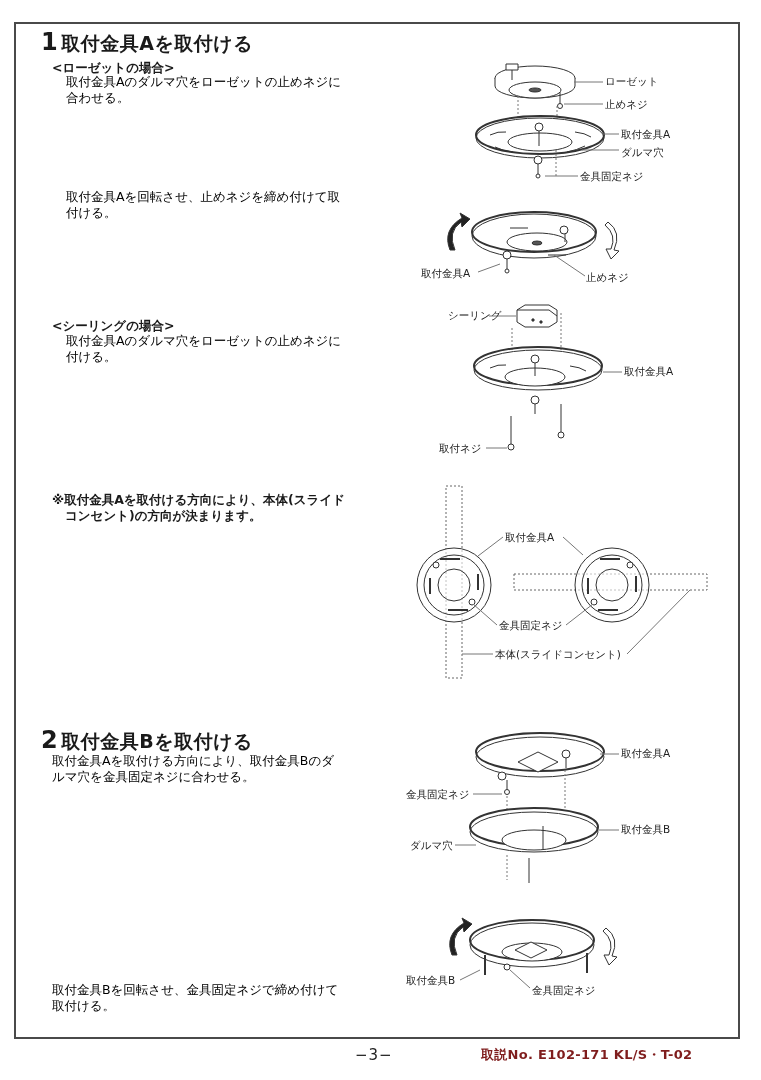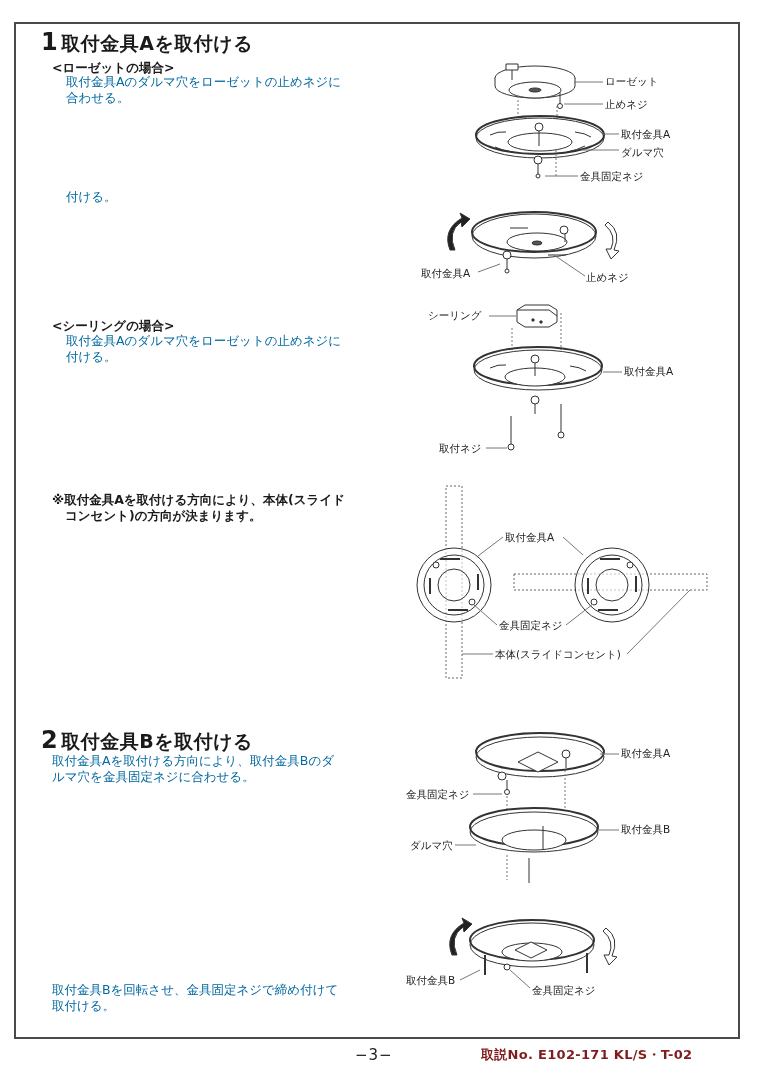--- a/index.html
+++ b/index.html
@@ -4,21 +4,21 @@
 <style>
   html, body { margin:0; padding:0; background:#ffffff; }
   body { width:761px; height:1080px; position:relative; overflow:hidden;
          font-family:"DejaVu Sans", "Liberation Sans", sans-serif; color:#2a2a2a; }
   .frame { position:absolute; left:14px; top:22px; width:726px; height:1017px;
            border:2px solid #4a4a4a; box-sizing:border-box; }
   .abs { position:absolute; }
   .h1 { font-weight:bold; font-size:19px; color:#1a1a1a; letter-spacing:0.5px; white-space:nowrap;margin-left:8px; }
   .h1 .num { font-size:24px; font-weight:900; margin-right:3px; }
   .sub { font-weight:bold; font-size:12.5px; color:#1a1a1a; white-space:nowrap; }
-  .body { font-size:12.5px; line-height:16px; color:#0369a1; }
+  .body { font-size:12.5px; line-height:16px; color:#000000; }
   .note { font-weight:bold; font-size:12.5px; line-height:16px; color:#1a1a1a; }
   .lbl { position:absolute; font-size:10.5px; color:#222; white-space:nowrap; }
   .footer-page { position:absolute; left:355px; top:1046px; font-size:15px; color:#222; letter-spacing:1px; }
   .footer-doc { position:absolute; left:481px; top:1046px; font-size:13px; color:#7f1d1d; font-weight:bold; white-space:nowrap; letter-spacing:0.3px; }
   svg { position:absolute; overflow:visible; }
   svg * { vector-effect:non-scaling-stroke; }
 </style>
 </head>
 <body>
 
@@ -27,20 +27,21 @@
 <div class="abs h1" style="left:33px;top:28px;">
   <span class="num">1</span><span>取付金具Aを取付ける</span>
 </div>
 
 <div class="abs sub" style="left:52px;top:60px;">&lt;ローゼットの場合&gt;</div>
 <div class="abs body" style="left:66px;top:74px;">
   <div>取付金具Aのダルマ穴をローゼットの止めネジに</div>
   <div>合わせる。</div>
 </div>
 <div class="abs body" style="left:66px;top:189px;">
+  <div>取付金具Aを回転させ、止めネジを締め付けて取</div>
   <div>付ける。</div>
 </div>
 
 <svg style="left:0;top:0;" width="761" height="1080">
   <g fill="#fff" stroke="#333" stroke-width="1">
 
     <ellipse cx="535" cy="78" rx="40" ry="12"></ellipse>
     <path d="M495 78 v8 a40 12 0 0 0 80 0 v-8"></path>
     <ellipse cx="535" cy="90" rx="26" ry="8"></ellipse>
     <ellipse cx="535" cy="90" rx="6" ry="2" fill="#555"></ellipse>
@@ -128,21 +129,21 @@
     <circle cx="535" cy="400" r="4"></circle>
     <line x1="535" y1="404" x2="535" y2="414"></line>
     <line x1="511" y1="416" x2="511" y2="444"></line>
     <circle cx="511" cy="447" r="3"></circle>
     <line x1="561" y1="404" x2="561" y2="432"></line>
     <circle cx="561" cy="435" r="3"></circle>
     <line x1="486" y1="448" x2="507" y2="448" stroke="#777"></line>
     <line x1="603" y1="372" x2="622" y2="372" stroke="#777"></line>
   </g>
 </svg>
-<div class="lbl" style="left:428px;top:309px;">シーリング</div>
+<div class="lbl" style="left:448px;top:309px;">シーリング</div>
 <div class="lbl" style="left:624px;top:365px;">取付金具A</div>
 <div class="lbl" style="left:439px;top:442px;">取付ネジ</div>
 
 <div class="abs note" style="left:52px;top:492px;">
   <div>※取付金具Aを取付ける方向により、本体(スライド</div>
   <div style="padding-left:13px;">コンセント)の方向が決まります。</div>
 </div>
 
 <svg style="left:0;top:0;" width="761" height="1080">
   <g fill="none" stroke="#333" stroke-width="1">

